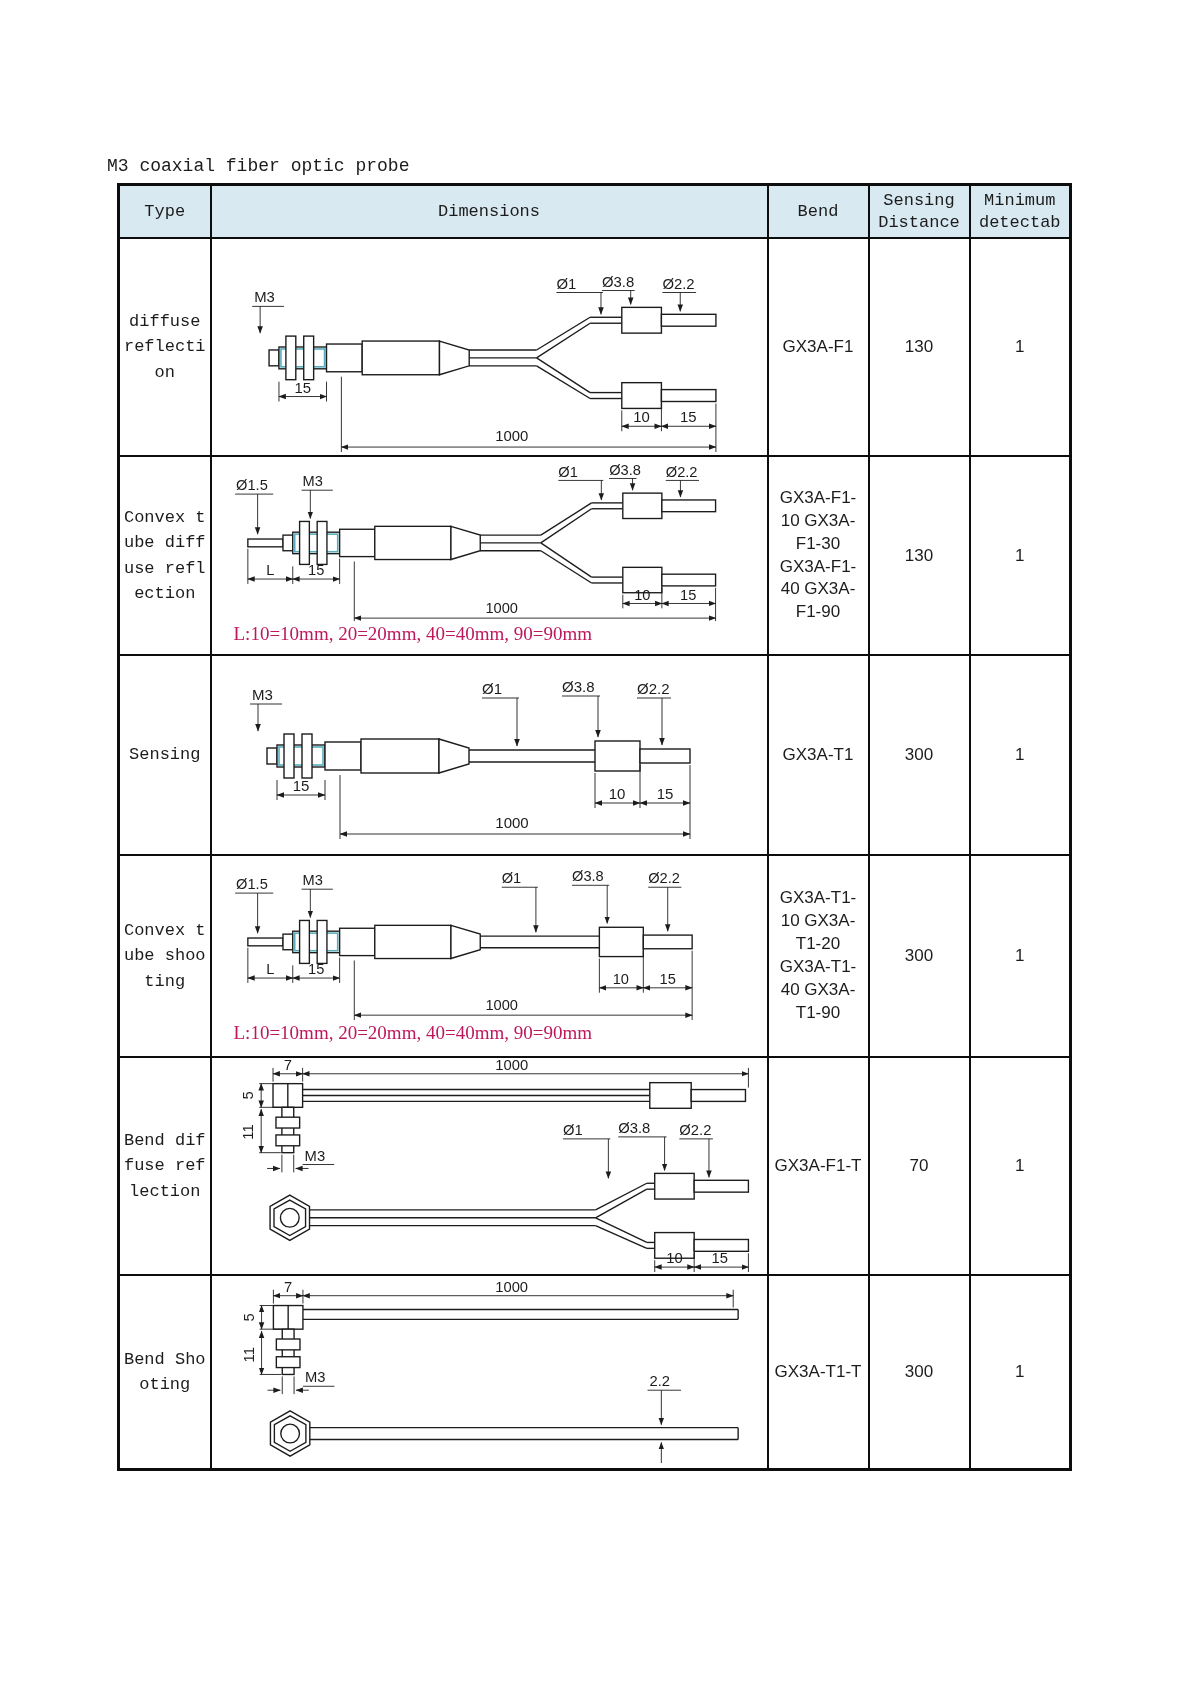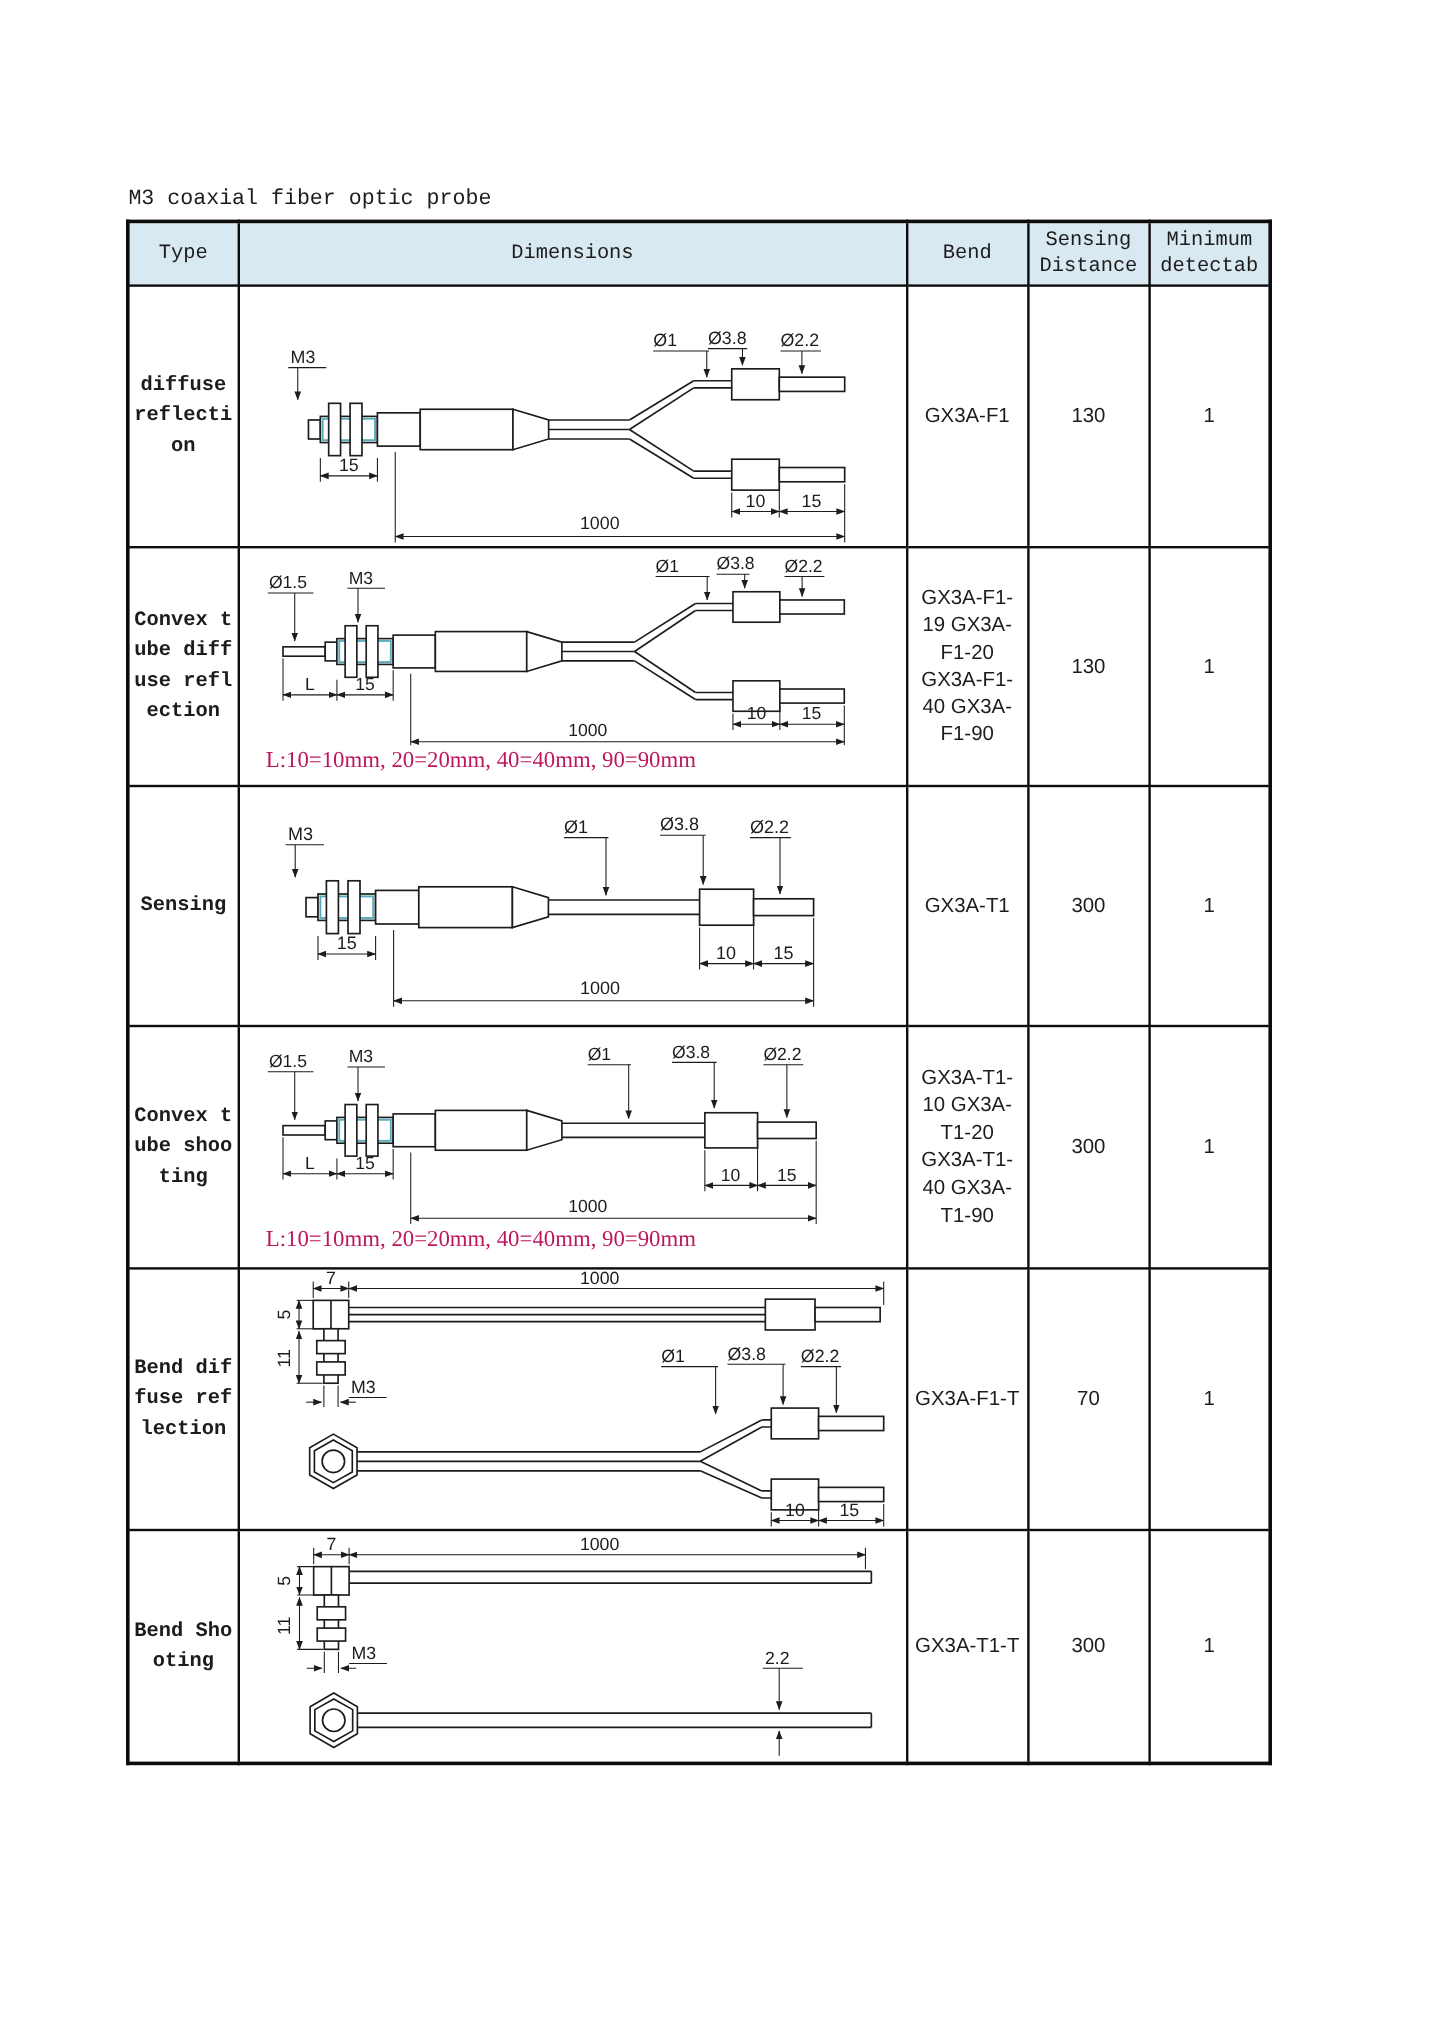--- a/index.html
+++ b/index.html
@@ -1,23 +1,23 @@
 <!DOCTYPE html>
 <html><head>
 <meta charset="utf-8">
 <style>
   html,body{margin:0;padding:0;background:#ffffff;}
   body{width:1200px;height:1697px;position:relative;font-family:"Liberation Sans",sans-serif;color:#1c1c1c;}
   #sheet{position:absolute;left:105px;top:156px;width:954px;}
   #doc-title{font-family:"Liberation Mono",monospace;font-size:18px;color:#1c1c1c;margin:0 0 7px 2px;letter-spacing:0;}
-  table.spec{border-collapse:collapse;table-layout:fixed;width:952px;}
+  table.spec{border-collapse:collapse;table-layout:fixed;width:952px;margin-left:12px;}
   table.spec{border:3px solid #0d0d0d;}
   .spec th,.spec td{border:2px solid #0d0d0d;padding:0;vertical-align:middle;}
   .spec th{background:#d9e9f1;font-family:"Liberation Mono",monospace;font-weight:normal;font-size:17px;height:51px;line-height:1.25;padding:0 2px;}
-  .spec td.type{font-family:"Liberation Mono",monospace;font-size:17px;text-align:center;word-break:break-all;line-height:1.5;padding:0 3px;font-weight:bold;}
+  .spec td.type{font-family:"Liberation Mono",monospace;font-size:17px;text-align:center;word-break:break-all;line-height:1.5;padding:0 3px;}
   .spec td.model{font-family:"Liberation Sans",sans-serif;font-size:17px;text-align:center;line-height:1.35;padding:1px 4px;}
   .spec td.num{font-family:"Liberation Sans",sans-serif;font-size:17px;text-align:center;}
   .spec td.dims{vertical-align:top;}
   .dwrap{height:100%;display:flex;flex-direction:column;align-items:center;}
   .dwrap svg{margin:auto;display:block;}
   .lnote{align-self:flex-start;font-family:"Liberation Serif",serif;font-size:19px;color:#be185d;padding:0 0 3px 22px;white-space:nowrap;}
   
   svg .p{fill:#ffffff;stroke:#1c1c1c;stroke-width:1.4;}
   svg line.s, svg polyline.s{stroke:#1c1c1c;stroke-width:1.4;fill:none;}
   svg .e{stroke:#1c1c1c;stroke-width:0.9;fill:none;}
@@ -190,21 +190,21 @@
             <text class="dt" x="434" y="146">10</text>
             <text class="dt" x="481" y="146">15</text>
             <line class="e" x1="139" y1="107" x2="139" y2="168"></line>
             <line class="e d" x1="139" y1="165" x2="509" y2="165"></line>
             <text class="dt" x="290" y="160">1000</text>
           </g>
         </svg>
         <div class="lnote">L:10=10mm, 20=20mm, 40=40mm, 90=90mm</div>
         </div>
       </td>
-      <td class="model">GX3A-F1-19 GX3A-F1-20 GX3A-F1-40 GX3A-F1-90</td>
+      <td class="model">GX3A-F1-10 GX3A-F1-30 GX3A-F1-40 GX3A-F1-90</td>
       <td class="num">130</td>
       <td class="num">1</td>
     </tr>
 
     <tr style="height:199px">
       <td class="type">Sensing</td>
       <td class="dims">
         <div class="dwrap">
         <svg width="557" height="198" viewBox="0 0 557 198">
           <g>

